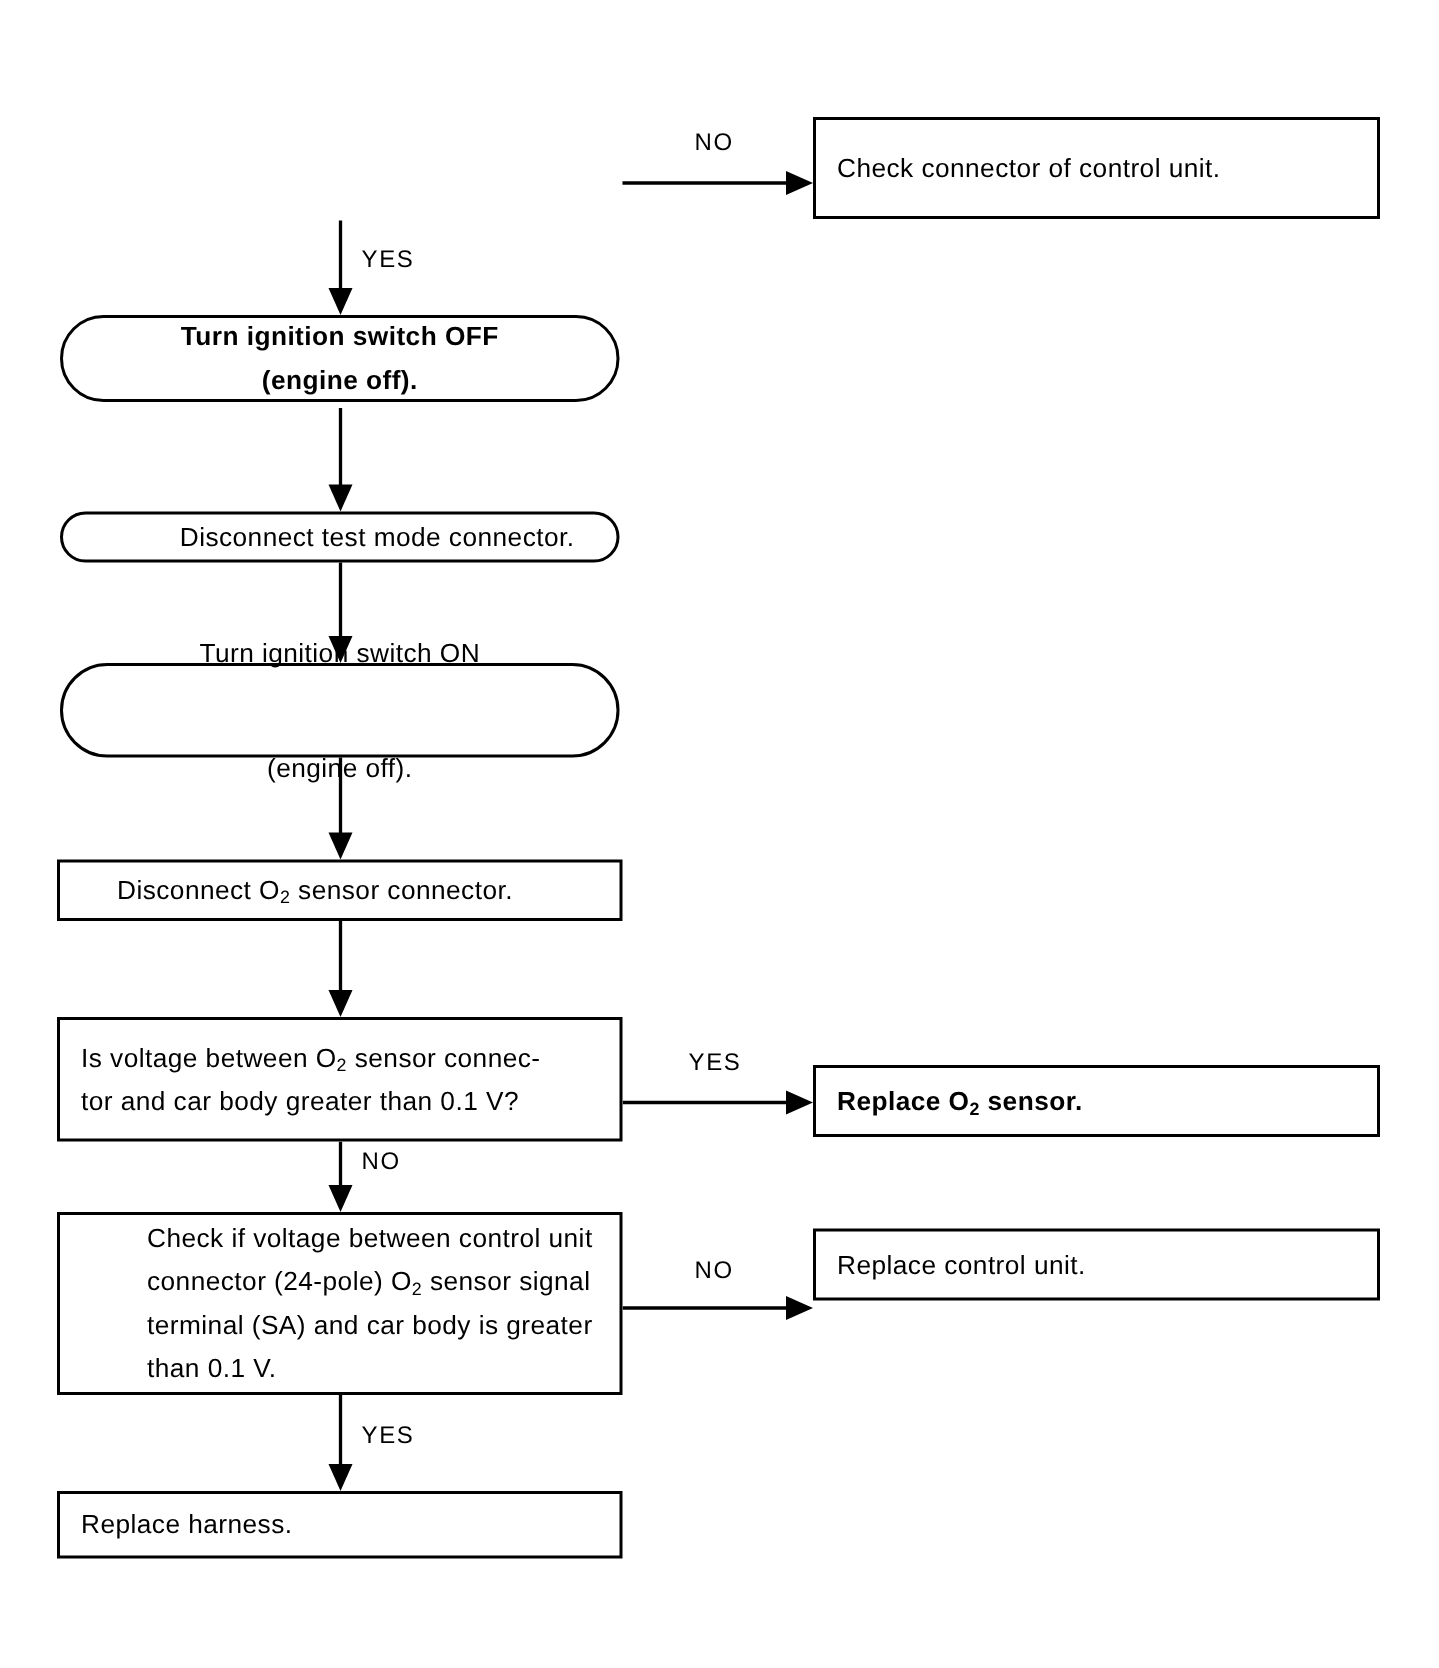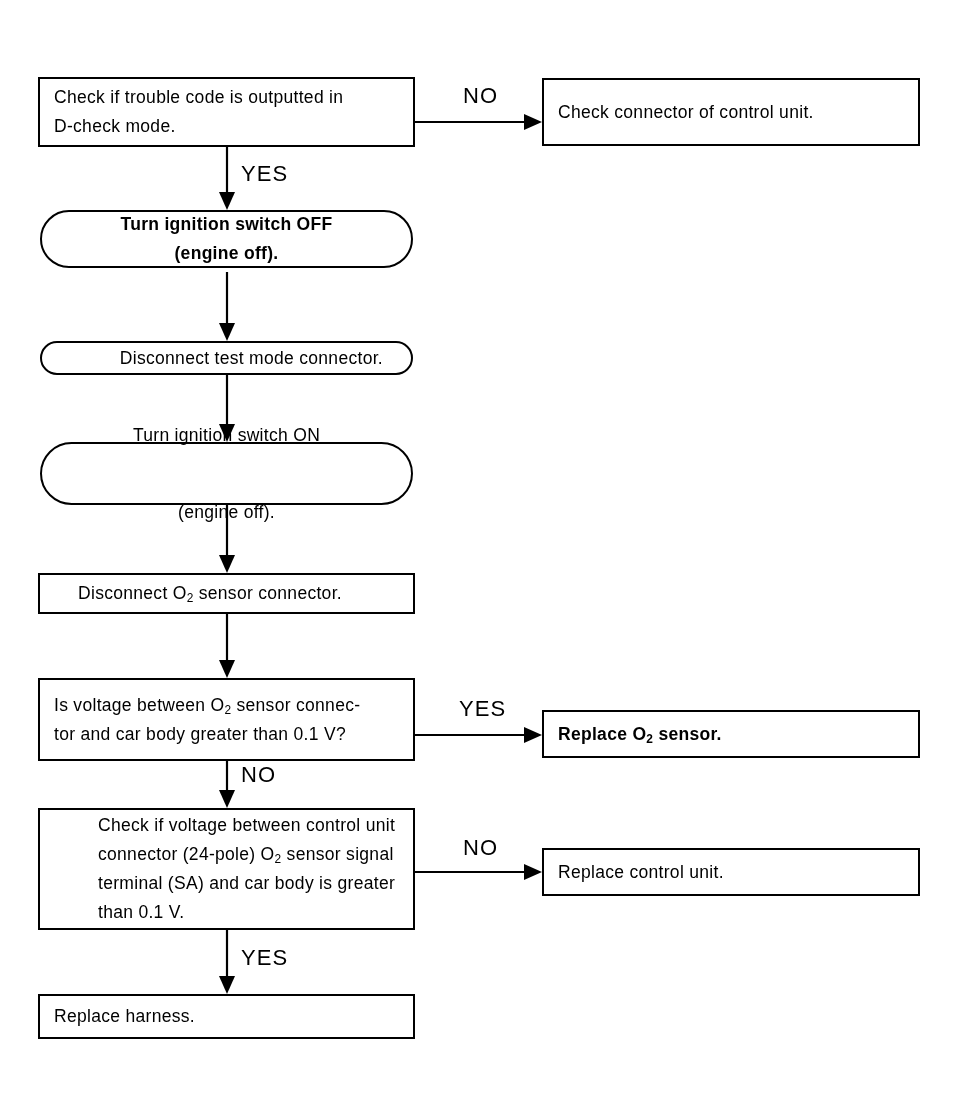--- a/index.html
+++ b/index.html
@@ -53,21 +53,21 @@
   }
   sub {
     font-size: 0.68em;
     line-height: 0;
     vertical-align: baseline;
     position: relative;
     top: 0.28em;
   }
   .edge-label {
     position: absolute;
-    font-size: 22px;
+    font-size: 16px;
     letter-spacing: 1.1px;
     line-height: 20px;
     white-space: nowrap;
   }
   svg.connectors {
     position: absolute;
     left: 0;
     top: 0;
     width: 959px;
     height: 1112px;
@@ -107,24 +107,20 @@
     <line x1="227" y1="761" x2="227" y2="798"></line>
     <polygon points="227,808 219,790 235,790"></polygon>
 
     <line x1="415" y1="872" x2="532" y2="872"></line>
     <polygon points="542,872 524,864 524,880"></polygon>
 
     <line x1="227" y1="930" x2="227" y2="984"></line>
     <polygon points="227,994 219,976 235,976"></polygon>
   </svg>
 
-  <div class="node rect" style="left:38px; top:77px; width:377px; height:70px;">
-    <div class="txt">Check if trouble code is outputted in</div>
-    <div class="txt">D-check mode.</div>
-  </div>
 
   <div class="node rect" style="left:542px; top:78px; width:378px; height:68px;">
     <div class="txt">Check connector of control unit.</div>
   </div>
 
   <div class="edge-label" style="left:463px; top:86px;">NO</div>
 
   <div class="edge-label" style="left:241px; top:164px;">YES</div>
 
   <div class="node pill" style="left:40px; top:210px; width:373px; height:58px;font-weight:bold;">
@@ -154,21 +150,21 @@
   </div>
 
   <div class="edge-label" style="left:459px; top:699px;">YES</div>
 
   <div class="edge-label" style="left:241px; top:765px;">NO</div>
 
   <div class="node rect" style="left:38px; top:808px; width:377px; height:122px;padding-left:44px;">
     <div class="txt">Check if voltage between control unit<br>connector (24-pole) O<sub>2</sub> sensor signal<br>terminal (SA) and car body is greater<br>than 0.1 V.</div>
   </div>
 
-  <div class="node rect" style="left:542px; top:848px; width:378px; height:48px;">
+  <div class="node rect" style="left:542px; top:819px; width:378px; height:48px;">
     <div class="txt">Replace control unit.</div>
   </div>
 
   <div class="edge-label" style="left:463px; top:838px;">NO</div>
 
   <div class="edge-label" style="left:241px; top:948px;">YES</div>
 
   <div class="node rect" style="left:38px; top:994px; width:377px; height:45px;">
     <div class="txt">Replace harness.</div>
   </div>

